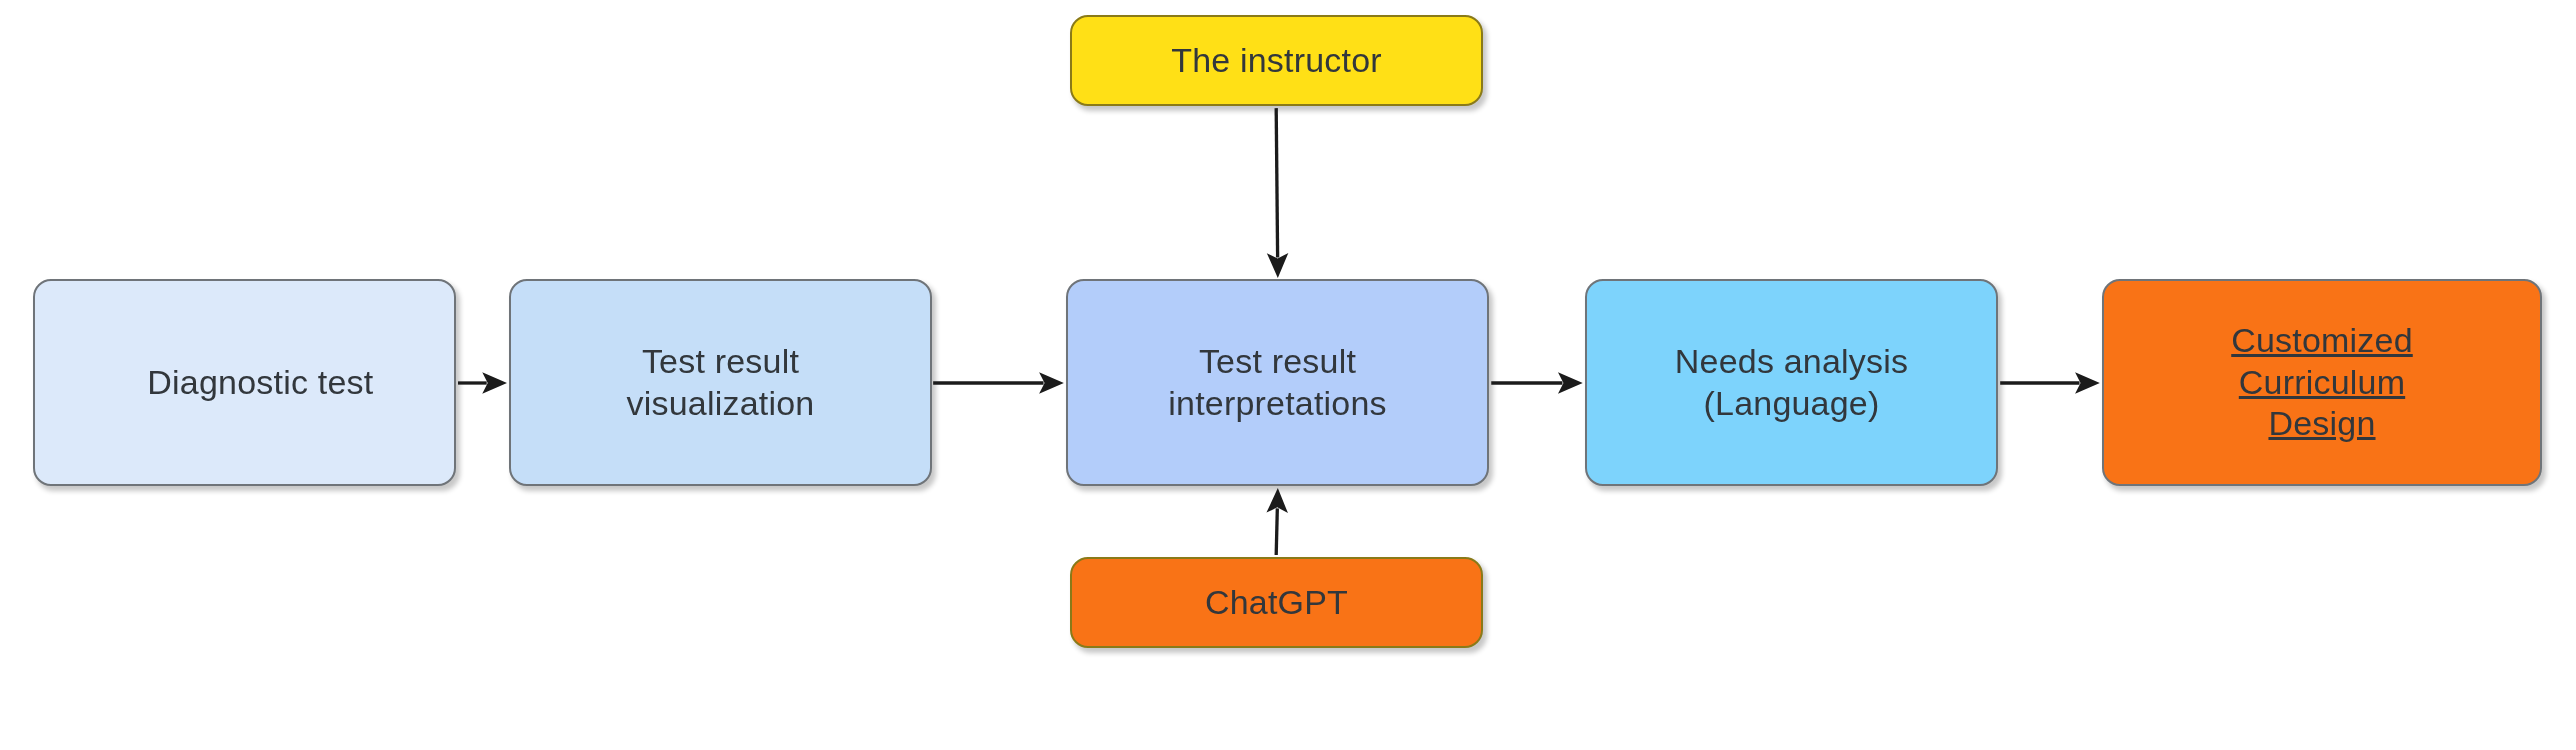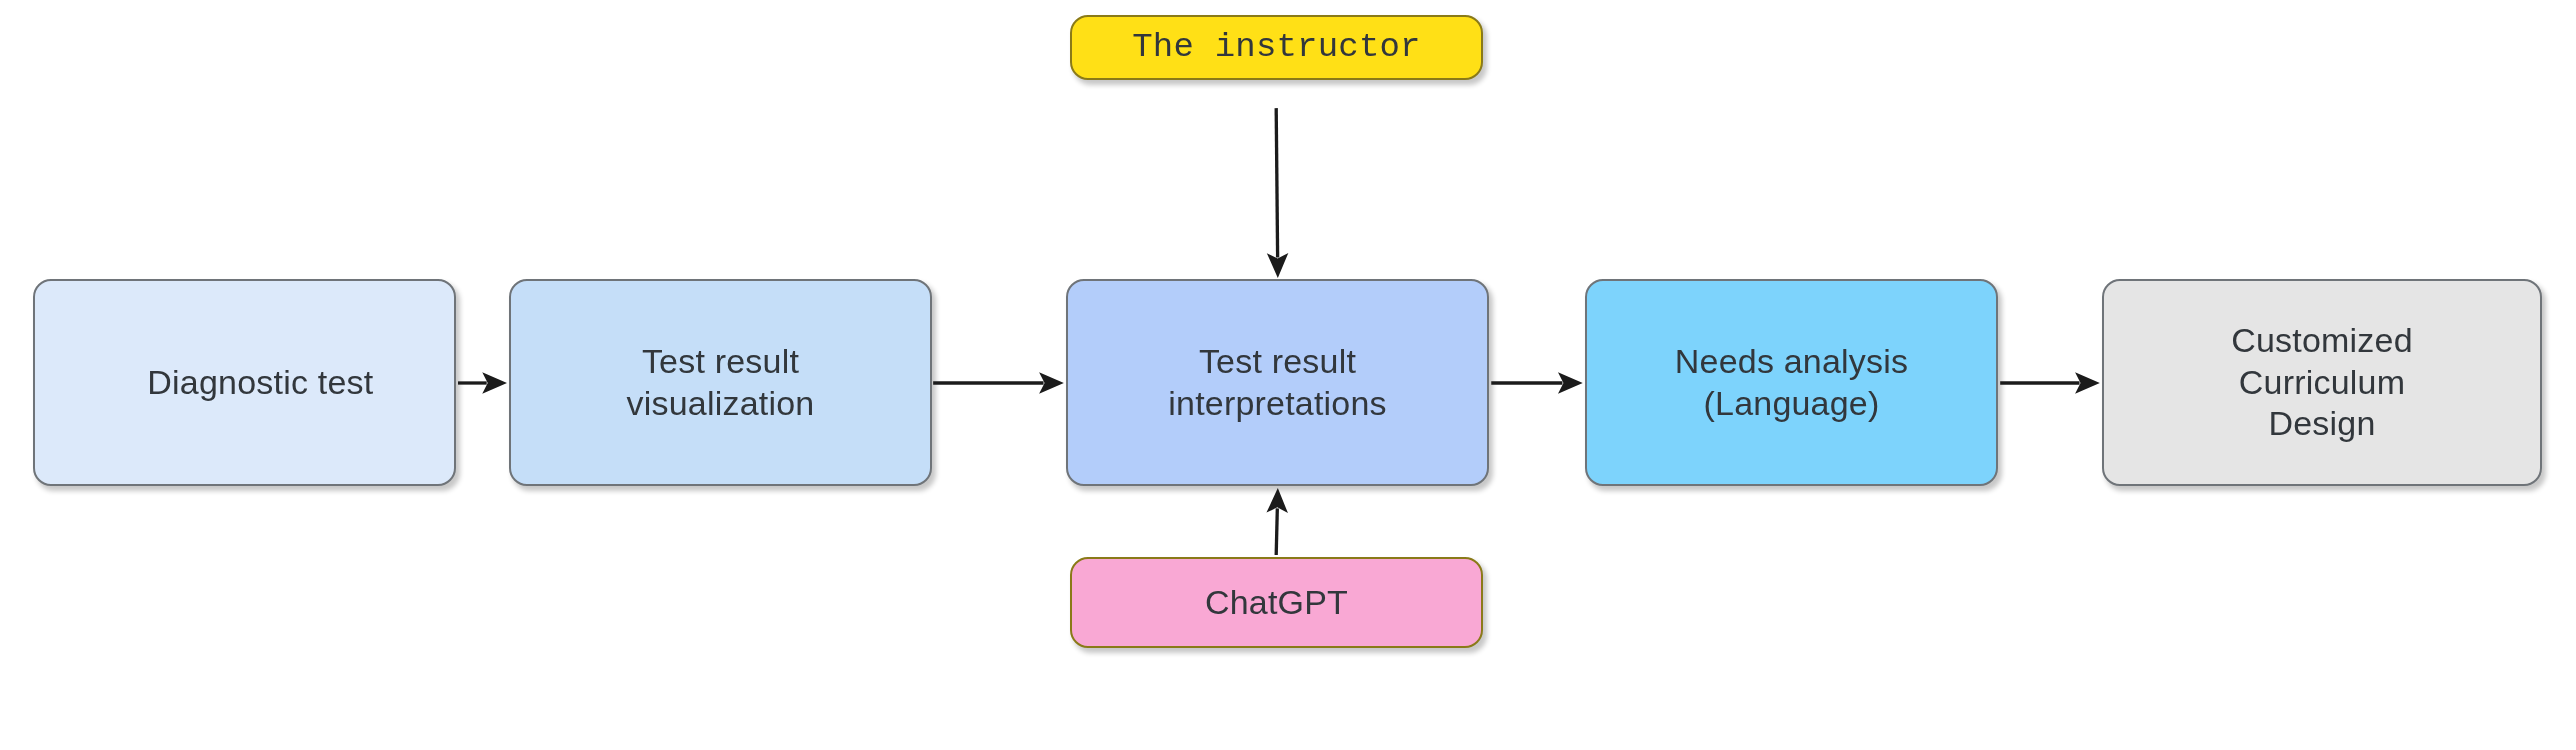--- a/index.html
+++ b/index.html
@@ -60,31 +60,31 @@
   <div class="node" id="n2" style="left: 1066px; top: 279px; width: 423px; height: 207px; background: rgb(179, 205, 250); border-color: rgb(111, 116, 121); color: rgb(50, 55, 60);">
     <span>Test result
 interpretations</span>
   </div>
 
   <div class="node" id="n3" style="left: 1585px; top: 279px; width: 413px; height: 207px; background: #7dd3fc; border-color: rgb(111, 116, 121); color: rgb(50, 55, 60);">
     <span>Needs analysis
 (Language)</span>
   </div>
 
-  <div class="node" id="n4" style="left: 2102px; top: 279px; width: 440px; height: 207px; background: #e5e5e5; border-color: rgb(111, 116, 121); color: rgb(50, 55, 60);">
+  <div class="node" id="n4" style="left: 2102px; top: 279px; width: 440px; height: 207px; background: #f97316; border-color: rgb(111, 116, 121); color: rgb(50, 55, 60); text-decoration: underline;">
     <span>Customized
 Curriculum
 Design</span>
   </div>
 
-  <div class="node node-yellow" id="n5" style="left: 1070px; top: 15px; width: 413px; height: 65px; background: rgb(255, 224, 22); border-color: rgb(138, 122, 24); color: rgb(50, 55, 60); font-family: Liberation Mono, monospace;">
+  <div class="node node-yellow" id="n5" style="left: 1070px; top: 15px; width: 413px; height: 91px; background: rgb(255, 224, 22); border-color: rgb(138, 122, 24); color: rgb(50, 55, 60);">
     <span>The instructor</span>
   </div>
 
-  <div class="node node-yellow" id="n6" style="left: 1070px; top: 557px; width: 413px; height: 91px; background: #f9a8d4; border-color: rgb(138, 122, 24); color: rgb(50, 55, 60);">
+  <div class="node node-yellow" id="n6" style="left: 1070px; top: 557px; width: 413px; height: 91px; background: #f97316; border-color: rgb(138, 122, 24); color: rgb(50, 55, 60);">
     <span>ChatGPT</span>
   </div>
 
   <div class="edge" id="e0" style="left: 425px; top: 350px; width: 115px; height: 66px;">
       <svg width="115" height="66" viewBox="0 0 139.375 80">
         <line x1="40" y1="40" x2="74.78853503184715" y2="40" stroke="#1b1b1b" stroke-width="4" stroke-linecap="butt"></line>
         <polygon points="99.38853503184714,40 69.38853503184714,53 75.98853503184714,40 69.38853503184714,27" fill="#1b1b1b"></polygon>
       </svg>
     </div>
   <div class="edge" id="e1" style="left: 900px; top: 350px; width: 197px; height: 66px;">

